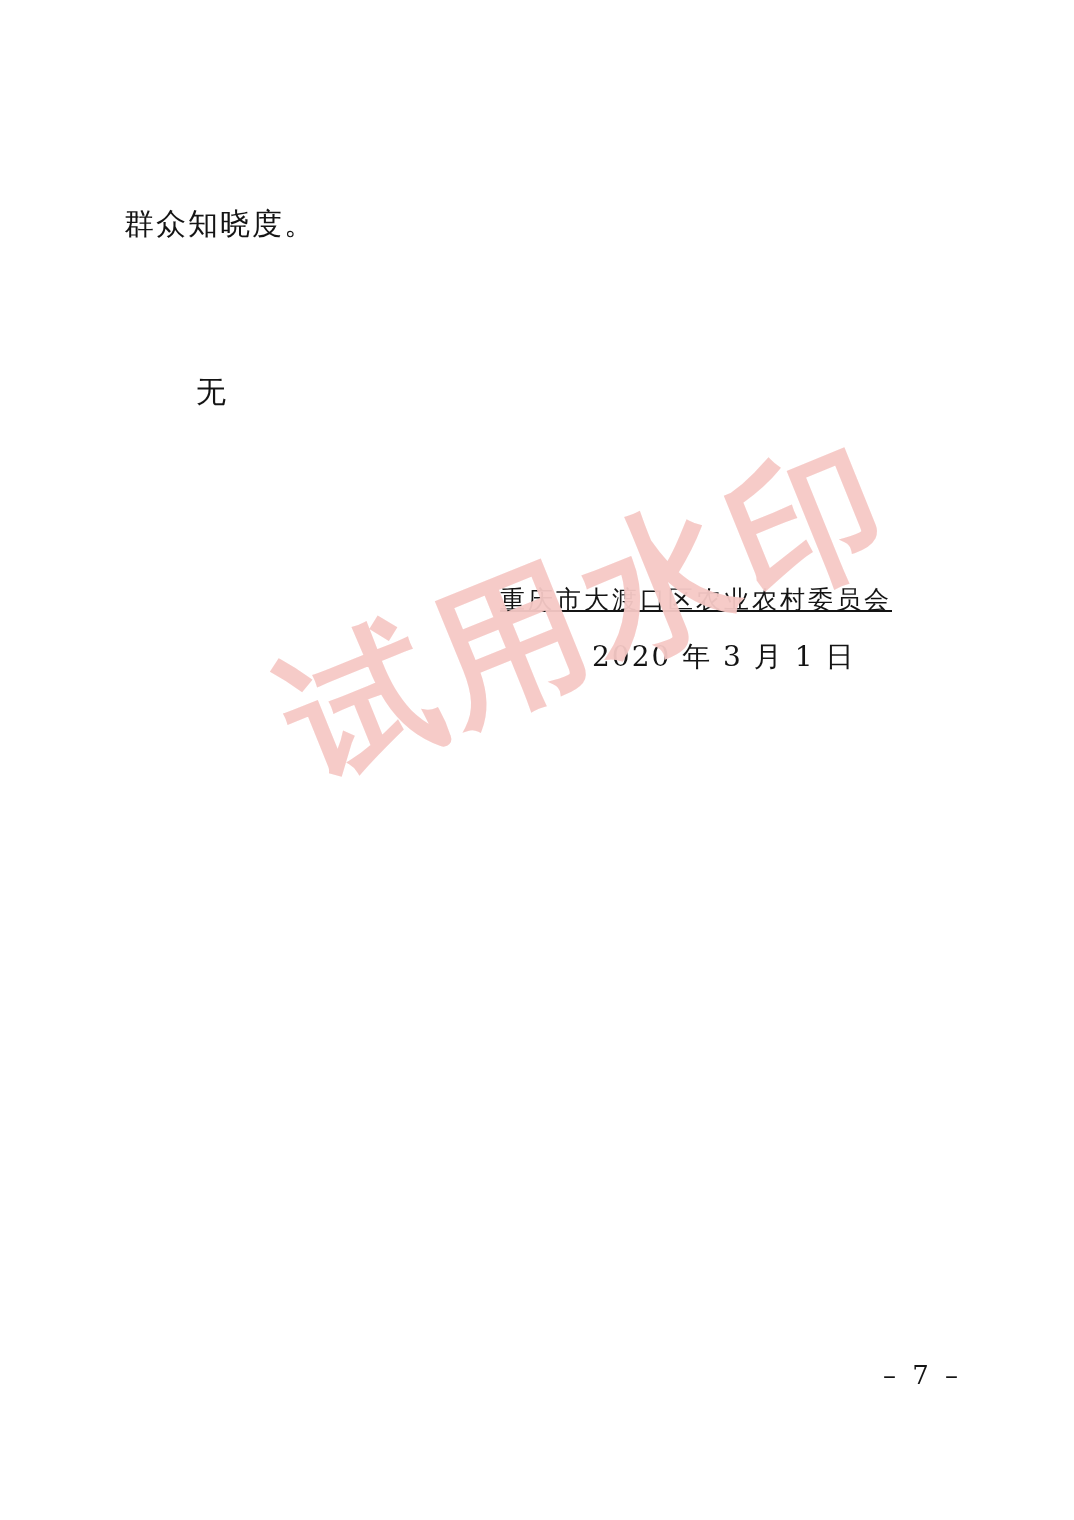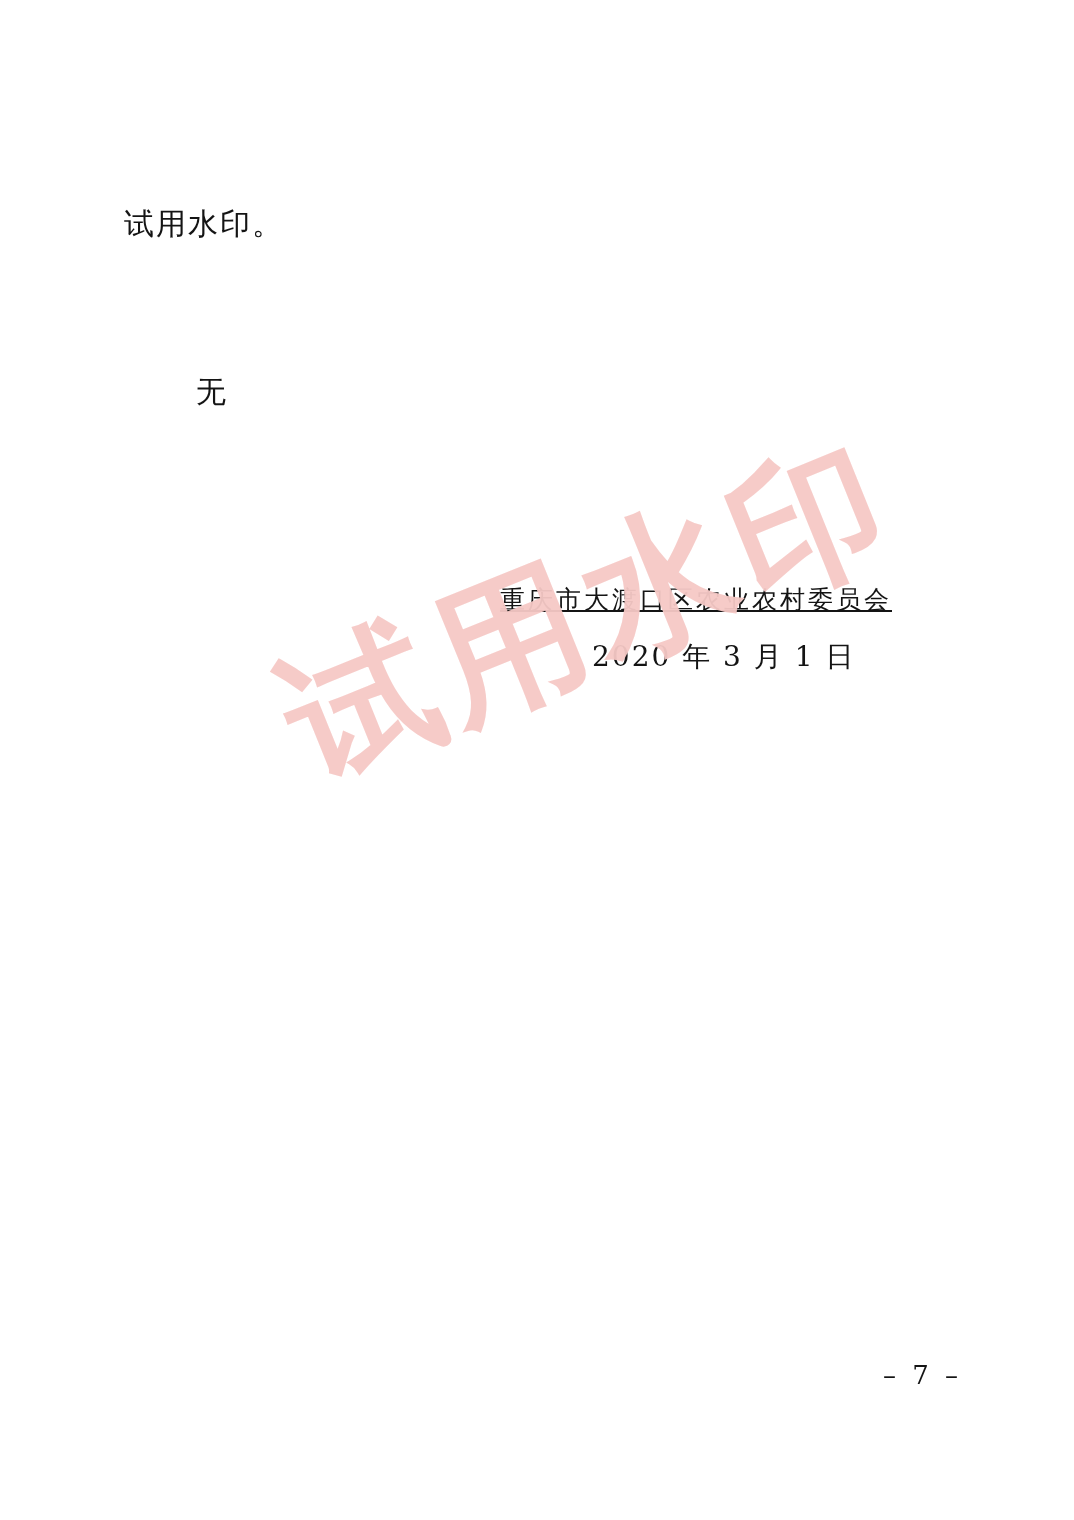--- a/index.html
+++ b/index.html
@@ -88,21 +88,21 @@
     color: #f6c9c6;
     opacity: 0.95;
     white-space: pre;
   }
 </style>
 </head>
 <body>
 
 <div class="page">
 
-  <div class="doc-line body-text" style="left:124px; top:200px;">试用水印。</div>
+  <div class="doc-line body-text" style="left:124px; top:200px;">群众知晓度。</div>
 
 
   <div class="doc-line body-text" style="left:196px; top:368px;">无</div>
 
   <div class="doc-line sign-text" style="left:500px; top:583px;">重庆市大渡口区农业农村委员会</div>
 
   <div class="doc-line date-text" style="left:592px; top:638px;">2020 年 3 月 1 日</div>
 
   <div class="watermark">
     <span>试用水印</span>

